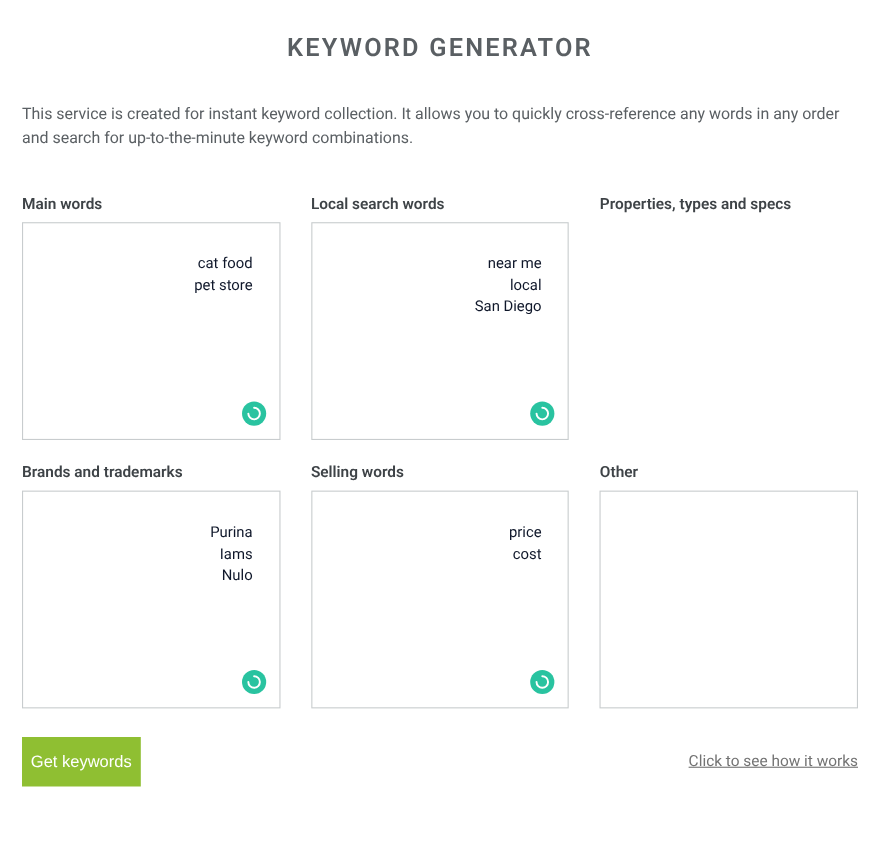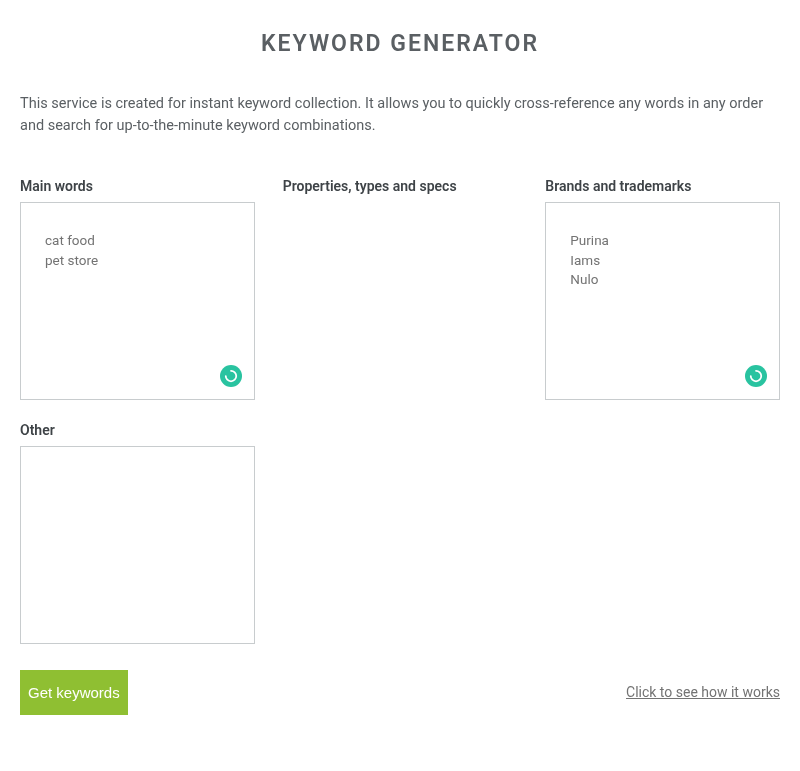--- a/index.html
+++ b/index.html
@@ -59,22 +59,23 @@
     .box-textarea {
       width: 100%;
       height: 100%;
       border: none;
       outline: none;
       resize: none;
       padding: 28px 24px 22px 24px;
       font-family: inherit;
       font-size: 13.5px;
       line-height: 1.45;
-      color: #737373;
+      color: #0f172a;
       background: transparent;
+      text-align: right;
     }
     .badge {
       position: absolute;
       right: 12px;
       bottom: 12px;
       width: 22px;
       height: 22px;
       border-radius: 50%;
       background: #29c3a0;
       display: flex;
@@ -122,39 +123,64 @@
       <textarea class="box-textarea" style="">cat food
 pet store</textarea>
       <span class="badge">
         <svg viewBox="0 0 24 24" fill="none" stroke="#ffffff" stroke-width="3" stroke-linecap="round">
           <path d="M12 3 A9 9 0 1 1 3 12"></path>
         </svg>
       </span>
     </div>
   </div>
 
+  <div class="cell">
+    <div class="cell-label">Local search words</div>
+    <div class="box tall">
+      <textarea class="box-textarea" style="">near me
+local
+San Diego</textarea>
+      <span class="badge">
+        <svg viewBox="0 0 24 24" fill="none" stroke="#ffffff" stroke-width="3" stroke-linecap="round">
+          <path d="M12 3 A9 9 0 1 1 3 12"></path>
+        </svg>
+      </span>
+    </div>
+  </div>
 
   <div class="cell">
     <div class="cell-label">Properties, types and specs</div>
   </div>
 
   <div class="cell">
     <div class="cell-label">Brands and trademarks</div>
     <div class="box short">
       <textarea class="box-textarea" style="">Purina
 Iams
 Nulo</textarea>
       <span class="badge">
         <svg viewBox="0 0 24 24" fill="none" stroke="#ffffff" stroke-width="3" stroke-linecap="round">
           <path d="M12 3 A9 9 0 1 1 3 12"></path>
         </svg>
       </span>
     </div>
   </div>
 
+  <div class="cell">
+    <div class="cell-label">Selling words</div>
+    <div class="box short">
+      <textarea class="box-textarea" style="">price
+cost</textarea>
+      <span class="badge">
+        <svg viewBox="0 0 24 24" fill="none" stroke="#ffffff" stroke-width="3" stroke-linecap="round">
+          <path d="M12 3 A9 9 0 1 1 3 12"></path>
+        </svg>
+      </span>
+    </div>
+  </div>
 
   <div class="cell">
     <div class="cell-label">Other</div>
     <div class="box short">
       <textarea class="box-textarea" style=""></textarea>
     </div>
   </div>
 
 </div>
 

